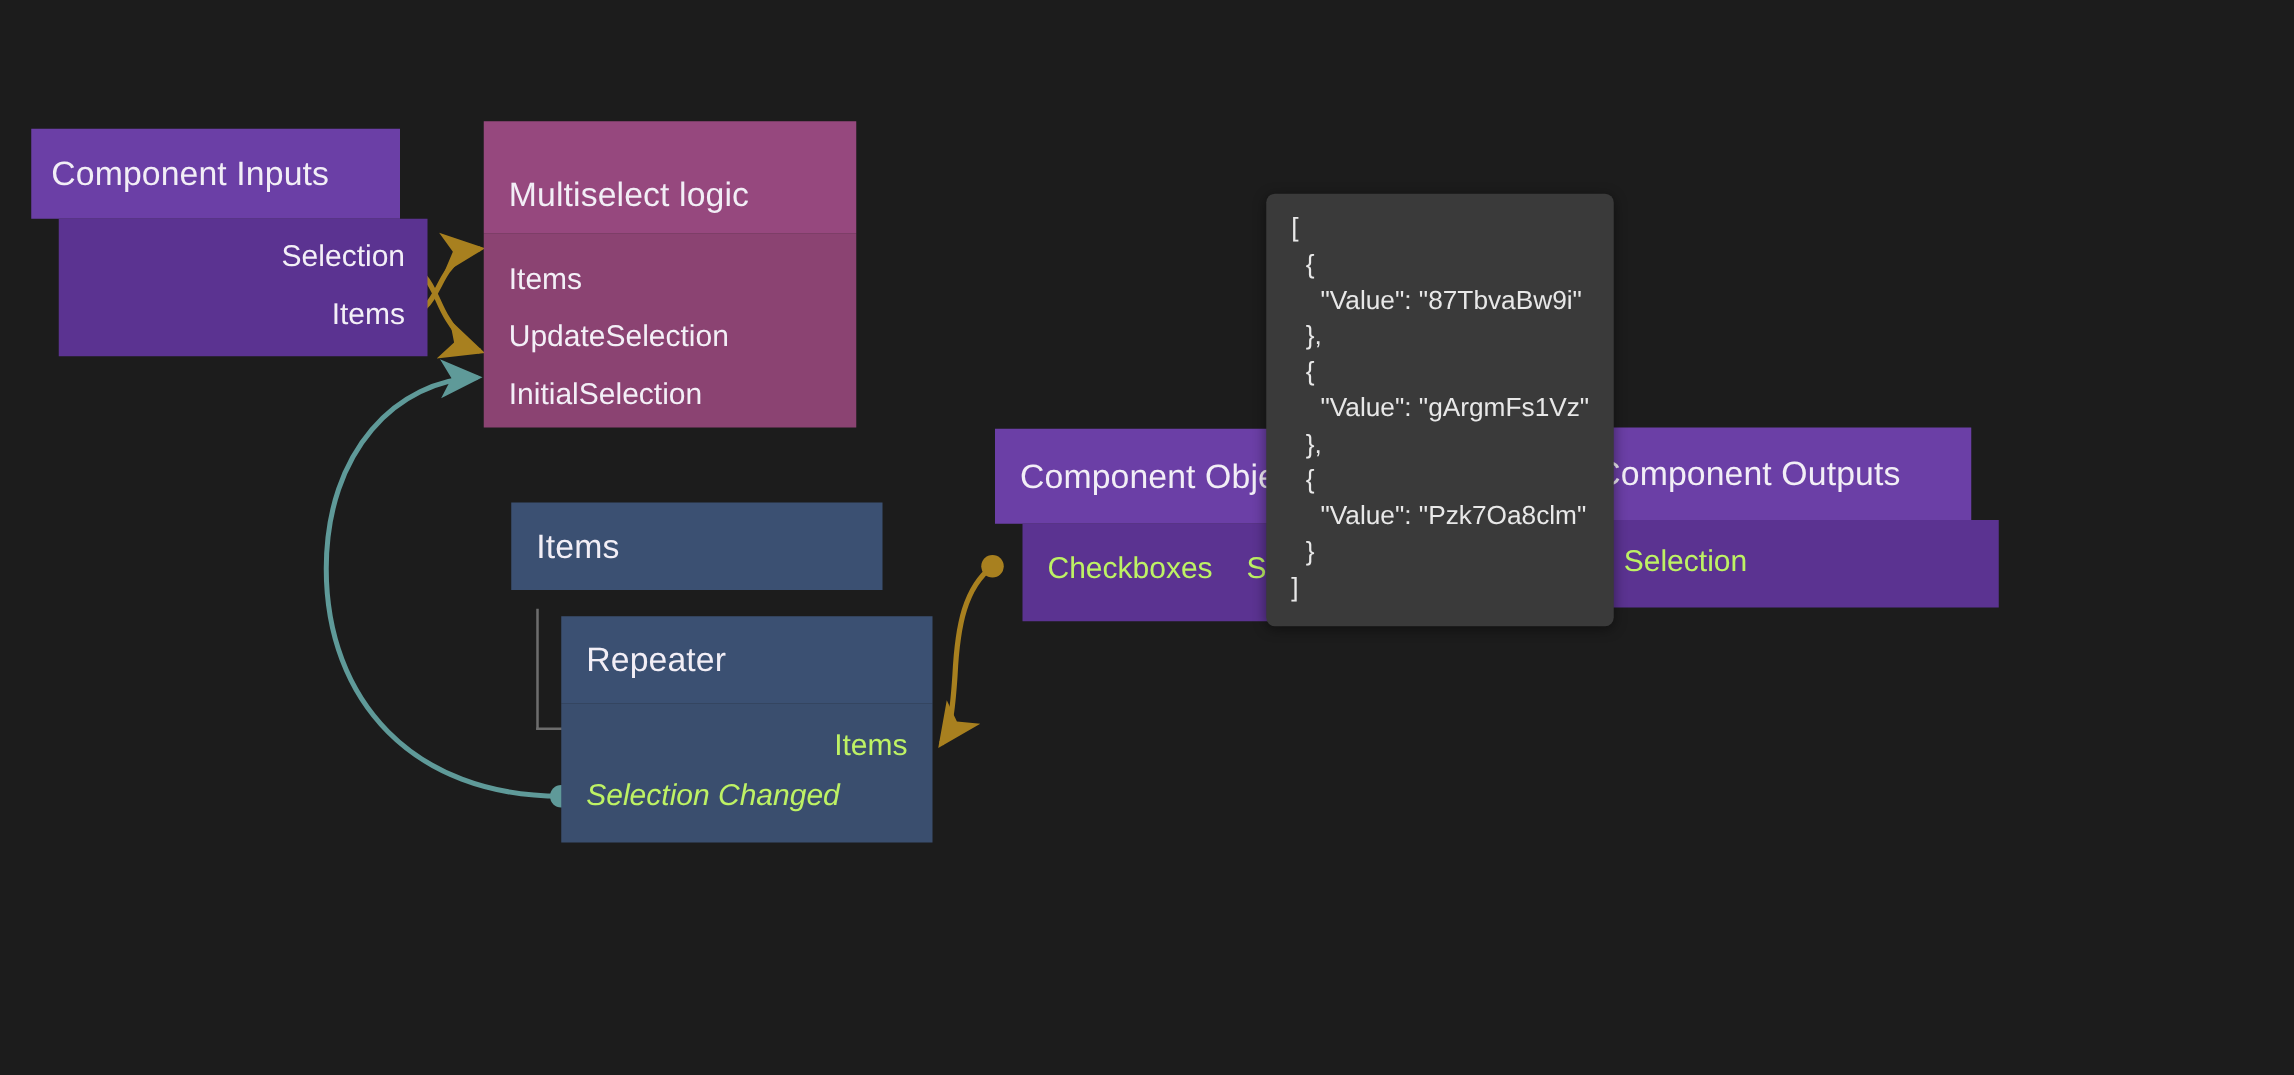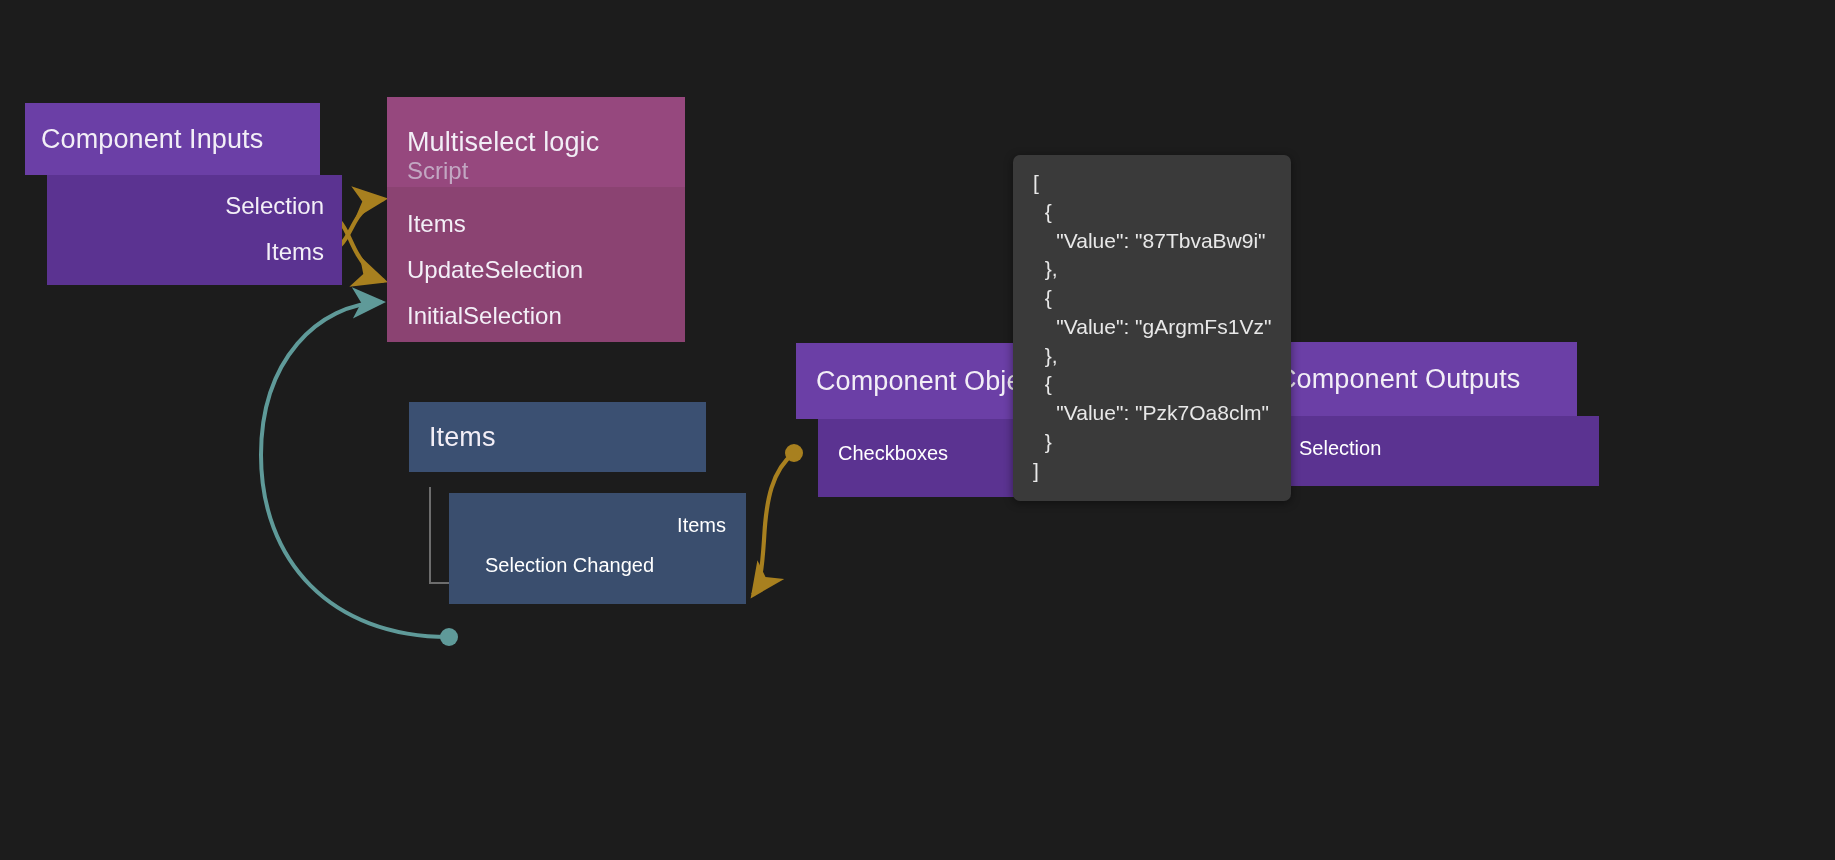--- a/index.html
+++ b/index.html
@@ -64,21 +64,21 @@
   #node-component-object{left:796px;top:343px;width:298px;}
   #node-component-object .hdr{height:76px;padding:0 0 0 20px;}
   #node-component-object .body{height:78px;padding:0;}
 
   #node-component-outputs{left:1257px;top:342px;width:320px;}
   #node-component-outputs .hdr{height:74px;padding:0 0 0 20px;}
   #node-component-outputs .body{height:70px;padding:0;}
 
   
   .p-abs{position:absolute;display:flex;align-items:center;white-space:nowrap;}
-  .p-abs .lbl{color:#ffffff;font-size:20px;line-height:1;}
+  .p-abs .lbl{color:#bef264;font-size:24px;line-height:1;}
 
   
   #group-bracket{
     position:absolute;left:429px;top:487px;width:20px;height:95px;z-index:2;
     border-left:2px solid #6d6d6d;border-bottom:2px solid #6d6d6d;
   }
 
   
   #json-tooltip{
     position:absolute;left:1013px;top:155px;width:278px;z-index:6;
@@ -141,21 +141,20 @@
       </div>
       <div class="port out">
         <span class="lbl">Items</span>
       </div>
     </div>
   </div>
 
   <div class="node magenta" id="node-multiselect-logic">
     <div class="hdr">
       <div class="title">Multiselect logic</div>
-      <div class="subtitle">Script</div>
     </div>
     <div class="body">
       <div class="port in">
         <span class="lbl">Items</span>
       </div>
       <div class="port in">
         <span class="lbl">UpdateSelection</span>
       </div>
       <div class="port in">
         <span class="lbl">InitialSelection</span>
@@ -163,25 +162,28 @@
     </div>
   </div>
 
   <div class="node slate" id="node-group">
     <div class="hdr">
       <div class="title">Items</div>
     </div>
   </div>
 
   <div class="node slate" id="node-repeater">
+    <div class="hdr">
+      <div class="title">Repeater</div>
+    </div>
     <div class="body">
       <div class="p-abs" style="right:20px;top:22px;">
         <span class="lbl">Items</span>
       </div>
-      <div class="p-abs" style="left:36px;top:62px;">
+      <div class="p-abs" style="left:20px;top:62px;font-style:italic;">
         <span class="lbl">Selection Changed</span>
       </div>
     </div>
   </div>
 
   <div class="node purple" id="node-component-object">
     <div class="hdr">
       <div class="title">Component Object</div>
     </div>
     <div class="body">

